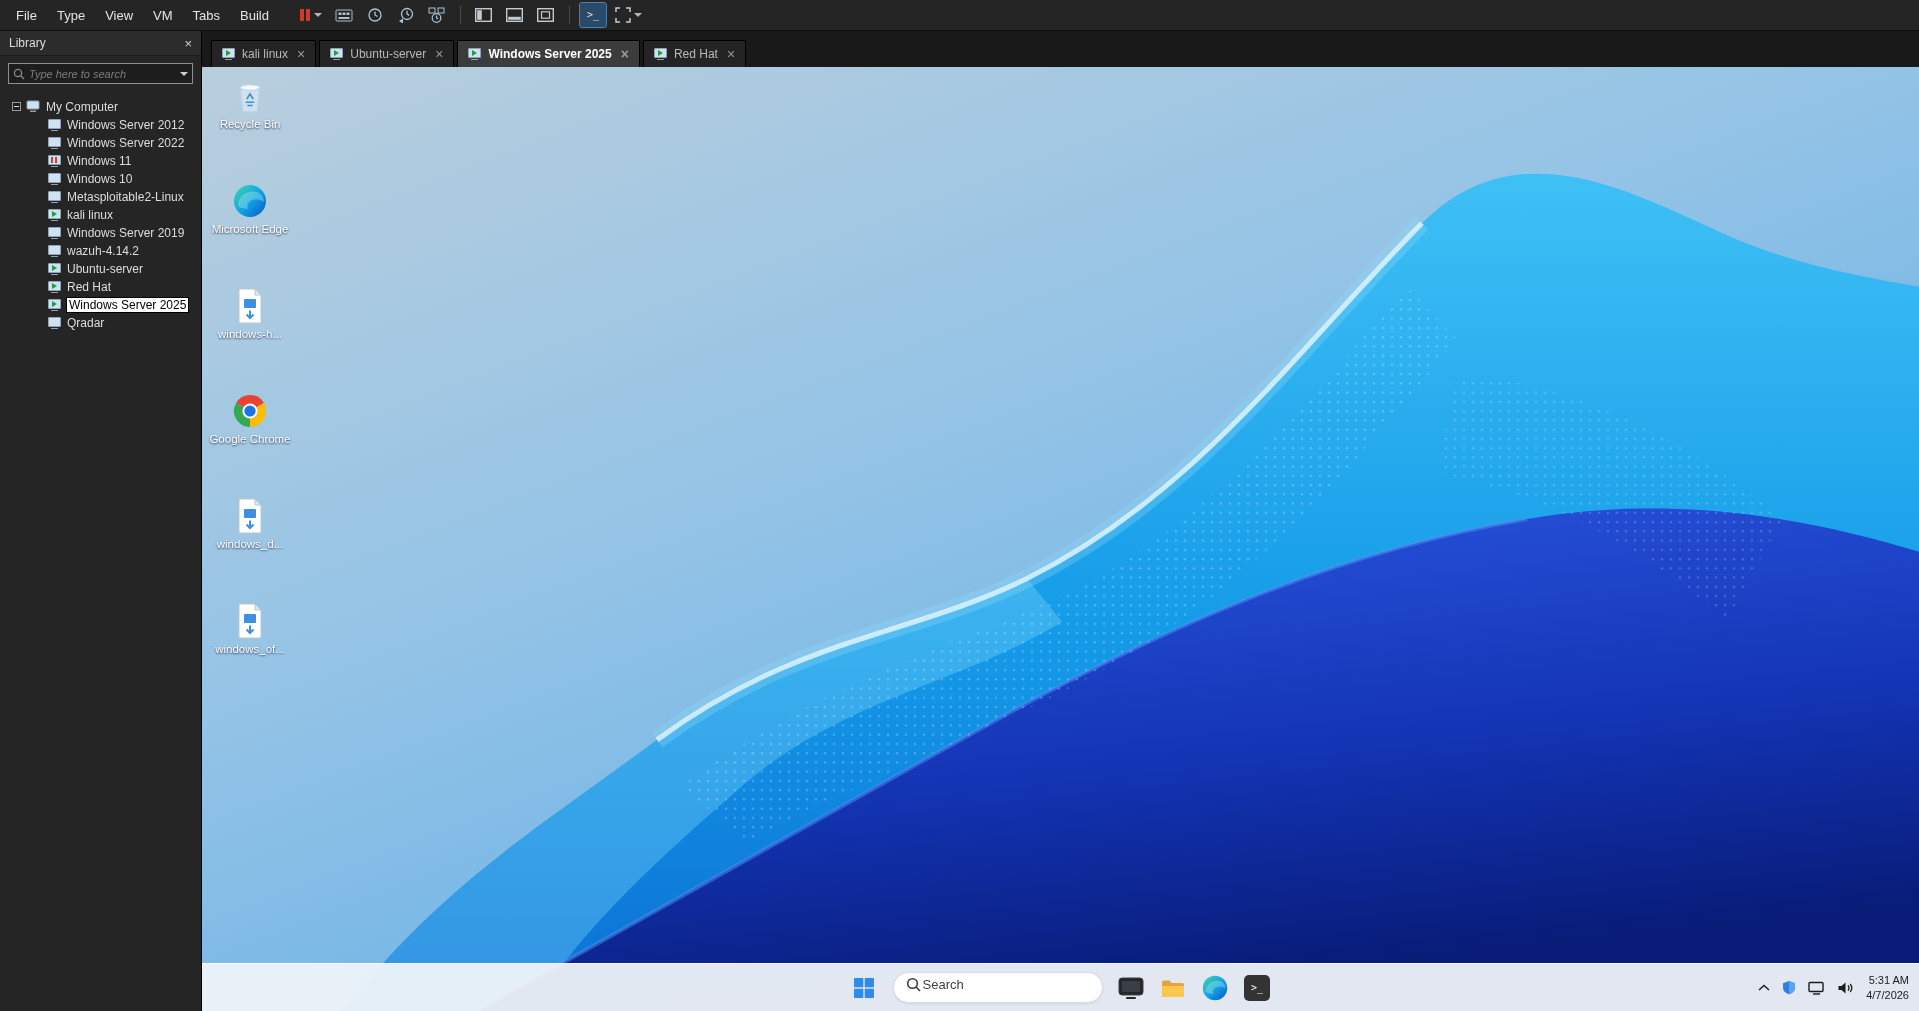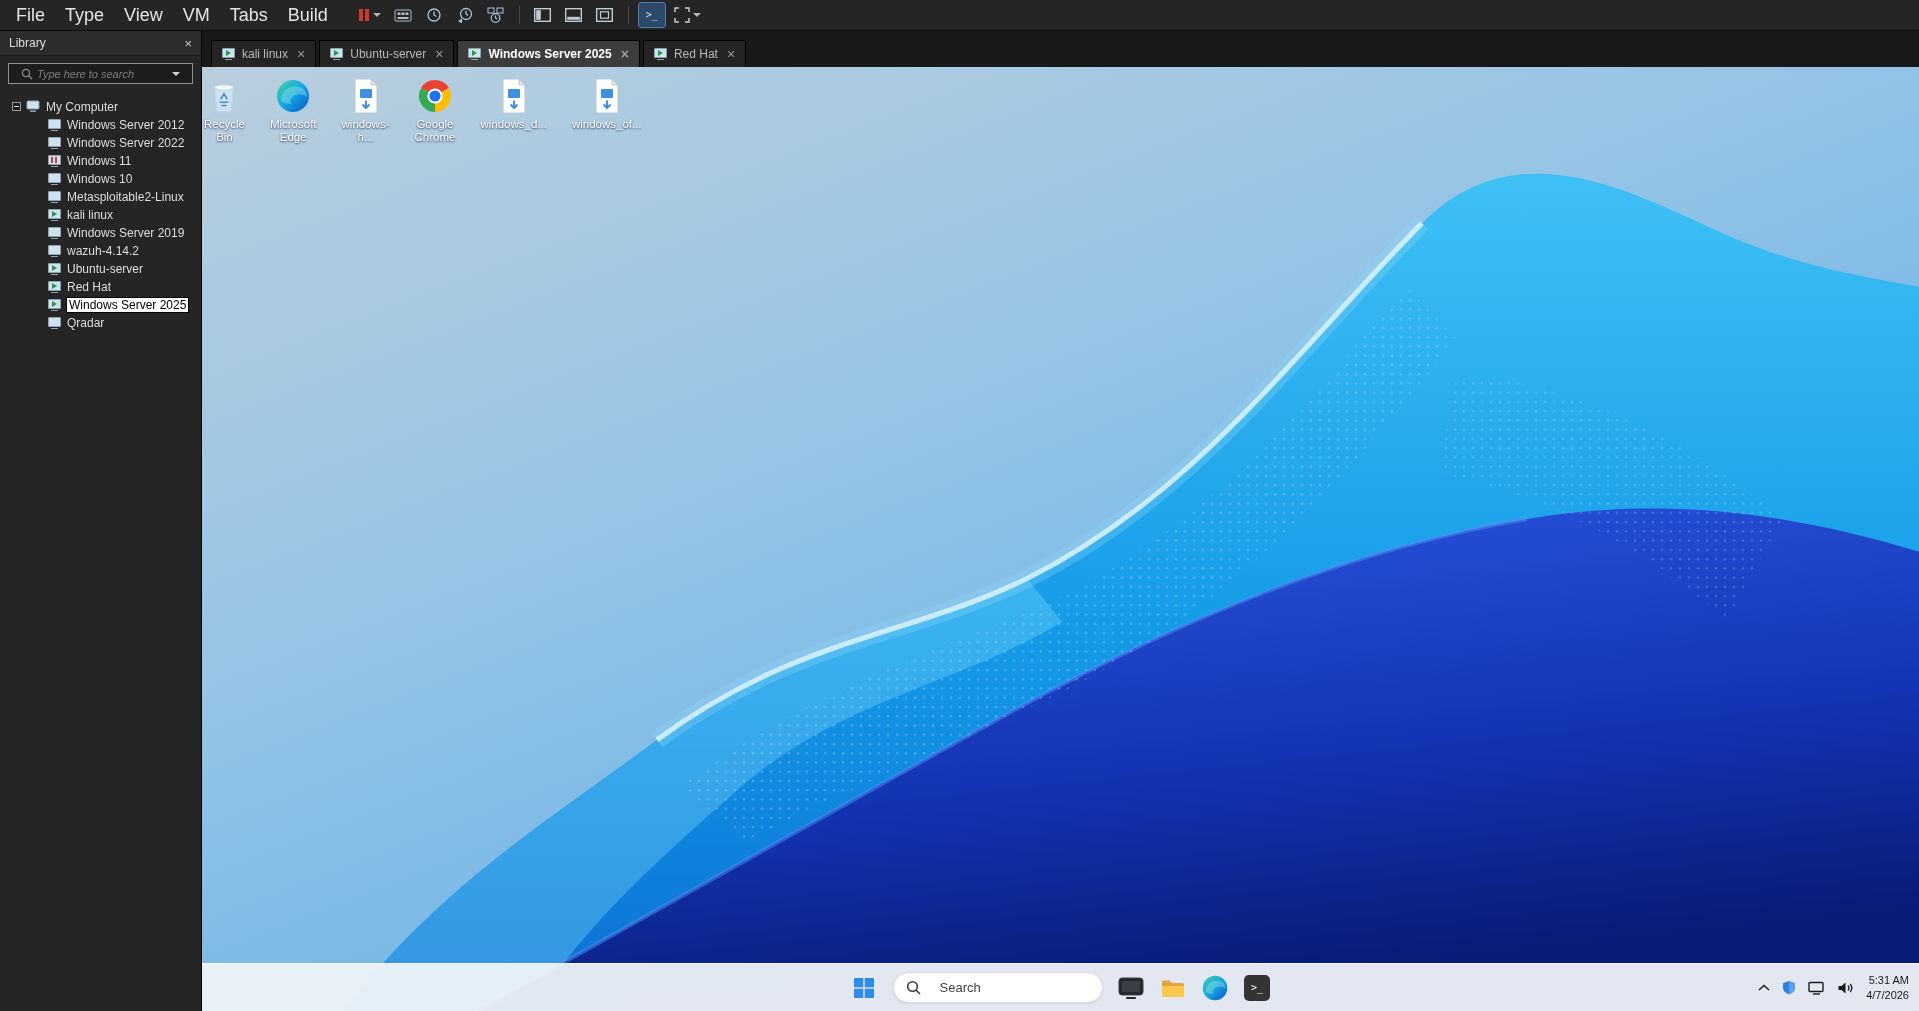--- a/index.html
+++ b/index.html
@@ -8,41 +8,41 @@
   .app { position:relative; width:1919px; height:1011px; background:#1c1c1c; overflow:hidden; display:flex; flex-direction:column; }
 
   
   .titlebar { height:25px; background:#171717; display:flex; align-items:center; color:#dcdcdc; font-size:12px; flex:0 0 auto; }
   .app-logo { width:14px; height:14px; margin:0 7px; border-radius:2px; background:linear-gradient(135deg,#e97826 0%,#d9452c 70%,#9c2f20 100%); flex:0 0 auto; }
   .win-controls { margin-left:auto; display:flex; height:100%; }
   .win-btn { width:46px; height:100%; display:flex; align-items:center; justify-content:center; }
   .win-btn.close { background:transparent; }
 
   
-  .menubar { height:31px; background:#252526; display:flex; align-items:center; color:#e4e4e4; font-size:18px; flex:0 0 auto; border-bottom:1px solid #0d0d0d; padding-left:6px; }
+  .menubar { height:31px; background:#252526; display:flex; align-items:center; color:#e4e4e4; font-size:13px; flex:0 0 auto; border-bottom:1px solid #0d0d0d; padding-left:6px; }
   .menu-item { padding:4px 10px; border-radius:2px; }
   .toolbar { display:flex; align-items:center; margin-left:16px; gap:5px; }
   .tbtn { height:24px; min-width:26px; padding:0 4px; display:flex; align-items:center; justify-content:center; gap:3px; border-radius:2px; }
   .tbtn.active { background:#2b4a67; outline:1px solid #4d7fb3; }
   .tsep { width:1px; height:18px; background:#4a4a4a; margin:0 5px; }
   .caret { width:0; height:0; border-left:4px solid transparent; border-right:4px solid transparent; border-top:4px solid #b5b5b5; }
   .pwr-bars { width:12px; height:12px; position:relative; }
   .pwr-bars::before { content:''; position:absolute; left:1px; top:0; width:4px; height:12px; background:#d03a2e; box-shadow:6px 0 0 #d03a2e; }
   .console-glyph { color:#d5e8f8; font-family:"DejaVu Sans Mono",monospace; font-size:10px; line-height:1; }
   .console-glyph::before { content:'>_'; }
 
   
   .content { flex:1; display:flex; min-height:0; }
 
   
   .sidebar { width:202px; background:#252525; border-right:1px solid #000; display:flex; flex-direction:column; color:#ddd; flex:0 0 auto; }
   .sidebar-header { height:25px; display:flex; align-items:center; padding:0 9px; font-size:12px; background:#2c2c2c; border-bottom:1px solid #1a1a1a; }
   .sidebar-close { margin-left:auto; color:#cfcfcf; font-size:13px; line-height:1; }
   .sidebar-close::before { content:'×'; }
-  .search-box { margin:7px 8px 4px 8px; height:21px; border:1px solid #8f8f8f; background:#1d1d1d; display:flex; align-items:center; padding:0 12px; }
+  .search-box { margin:7px 8px 4px 8px; height:21px; border:1px solid #8f8f8f; background:#1d1d1d; display:flex; align-items:center; padding:0 4px; }
   .search-box svg { flex:0 0 auto; }
   .search-box input { flex:1; background:transparent; border:0; outline:0; color:#cfcfcf; font-size:11px; font-family:"Liberation Sans",sans-serif; min-width:0; padding:0 4px; }
   .search-box input::placeholder { color:#7d7d7d; font-style:italic; }
   .search-caret { width:0; height:0; border-left:4px solid transparent; border-right:4px solid transparent; border-top:4px solid #cfcfcf; margin-left:2px; }
   .tree { flex:1; overflow:hidden; padding-top:9px; font-size:12px; }
   .tree-root { display:flex; align-items:center; gap:5px; padding-left:12px; height:19px; }
   .expander { width:9px; height:9px; border:1px solid #9a9a9a; position:relative; background:#1d1d1d; flex:0 0 auto; }
   .expander::after { content:''; position:absolute; left:1px; right:1px; top:3px; height:1px; background:#ddd; }
   .tree-item { display:flex; align-items:center; gap:5px; padding-left:48px; height:18px; white-space:nowrap; }
   .vm-ico { width:14px; height:12px; position:relative; flex:0 0 auto; }
@@ -57,30 +57,30 @@
   .main { flex:1; display:flex; flex-direction:column; background:#101010; min-width:0; }
   .tabbar { height:36px; display:flex; align-items:flex-end; padding-left:9px; background:#191919; gap:3px; flex:0 0 auto; }
   .tab { height:27px; display:flex; align-items:center; gap:6px; padding:0 10px; background:#242424; border:1px solid #000; border-bottom:none; color:#b9b9b9; font-size:12px; }
   .tab.active { background:#3c3c3c; color:#fff; font-weight:700; }
   .tab-close { color:#9a9a9a; font-size:14px; line-height:1; margin-left:3px; }
   .tab-close::before { content:'×'; }
 
   
   .vm-screen { flex:1; position:relative; overflow:hidden; }
   .wallpaper { position:absolute; inset:0; width:100%; height:100%; }
-  .desktop-icons { position:absolute; left:2px; top:10px; width:92px; display:flex; flex-direction:row; gap:25px; }
+  .desktop-icons { position:absolute; left:2px; top:10px; width:92px; display:flex; flex-direction:column; gap:25px; }
   .dicon { height:80px; display:flex; flex-direction:column; align-items:center; gap:3px; }
   .dicon .glyph { width:38px; height:38px; display:flex; align-items:center; justify-content:center; }
   .dicon .dlabel { color:#fff; font-size:11.5px; text-align:center; line-height:1.15; text-shadow:0 1px 2px rgba(0,0,40,.75); max-width:90px; word-wrap:break-word; }
   .license { position:absolute; right:10px; bottom:58px; text-align:right; color:#fff; font-size:12px; line-height:1.3; text-shadow:0 1px 2px rgba(0,0,0,.55); }
 
   
   .taskbar { position:absolute; left:0; right:0; bottom:0; height:48px; background:rgba(240,244,249,.94); border-top:1px solid rgba(255,255,255,.65); }
   .tb-center { position:absolute; left:50%; top:0; transform:translateX(-50%); height:100%; display:flex; align-items:center; gap:15px; }
-  .tb-search { width:210px; height:31px; background:#fff; border:1px solid #d8dde3; border-radius:16px; display:flex; align-items:center; gap:19px; padding:12px 12px; color:#3f3f3f; font-size:13px; box-shadow:0 1px 2px rgba(0,0,0,.08); }
+  .tb-search { width:210px; height:31px; background:#fff; border:1px solid #d8dde3; border-radius:16px; display:flex; gap:2px; padding:4px 12px; color:#3f3f3f; font-size:13px; box-shadow:0 1px 2px rgba(0,0,0,.08); }
   .tb-ico { width:27px; height:27px; display:flex; align-items:center; justify-content:center; }
   .term { width:26px; height:26px; border-radius:5px; background:#333; color:#fff; font-family:"DejaVu Sans Mono",monospace; font-size:10px; display:flex; align-items:center; justify-content:center; }
   .term::before { content:'>_'; }
   .tray { position:absolute; right:10px; top:0; height:100%; display:flex; align-items:center; gap:12px; color:#1b1b1b; }
   .clock { text-align:right; font-size:11px; line-height:1.3; color:#1b1b1b; }
 </style>
 </head>
 <body>
 
 <div class="app">

